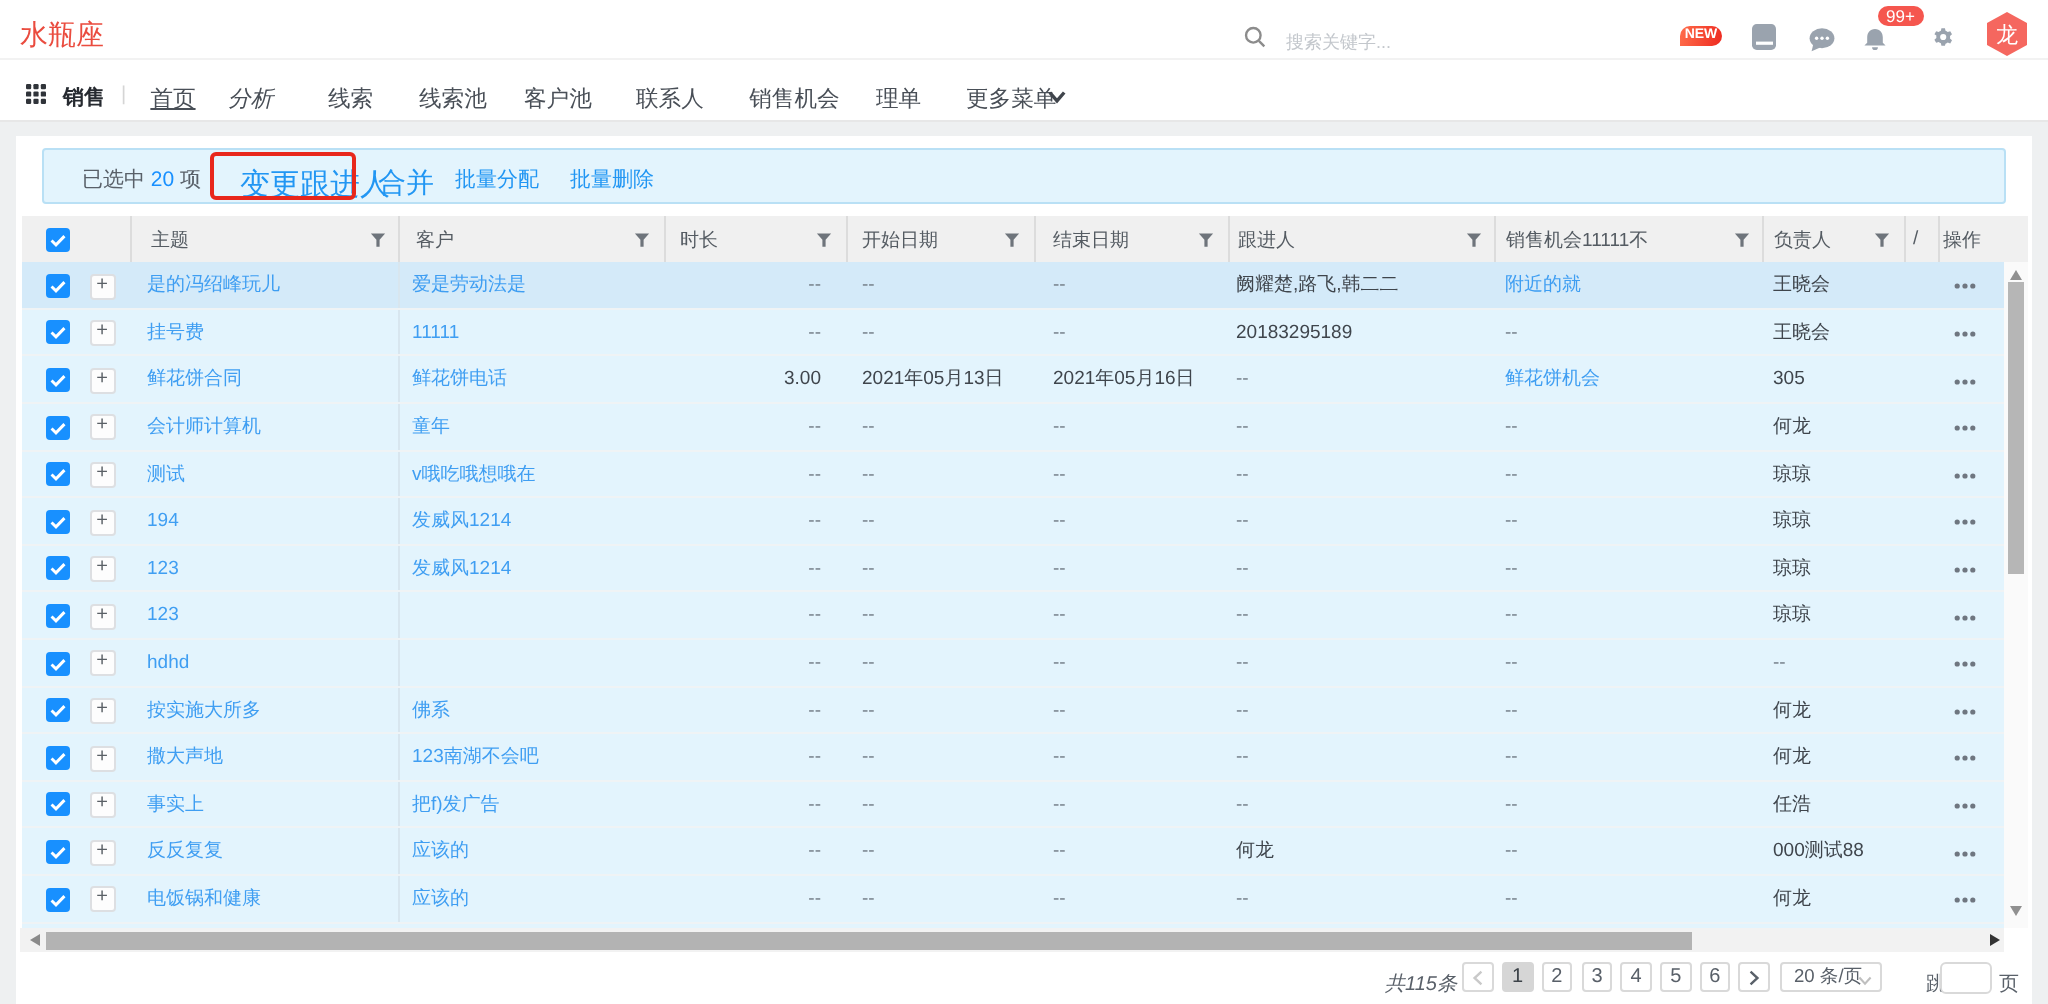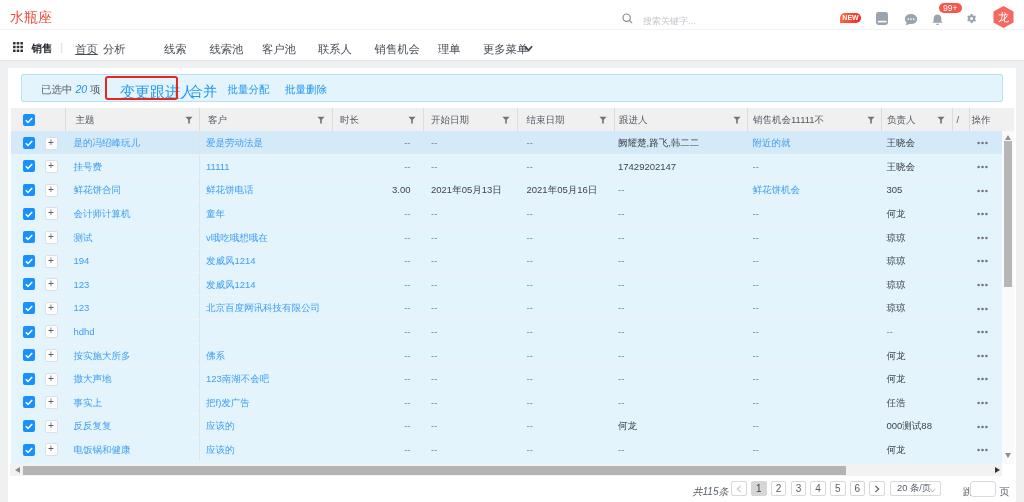--- a/index.html
+++ b/index.html
@@ -54,34 +54,34 @@
     <rect x="3.7" y="3.7" width="2.6" height="2.6" rx="0.6"></rect>
     <rect x="7.4" y="3.7" width="2.6" height="2.6" rx="0.6"></rect>
     <rect x="0" y="7.4" width="2.6" height="2.6" rx="0.6"></rect>
     <rect x="3.7" y="7.4" width="2.6" height="2.6" rx="0.6"></rect>
     <rect x="7.4" y="7.4" width="2.6" height="2.6" rx="0.6"></rect>
   </g>
 </svg>
 <div class="abs" style="left:31.5px;top:42px;font-size:10.5px;font-weight:bold;color:#262a30;">销售</div>
 <div class="abs" style="left:60.5px;top:42px;color:#d5d5d5;font-size:10px;">|</div>
 <div class="abs" style="left:75.2px;top:42px;font-size:11.3px;color:#494f57;text-decoration:underline;">首页</div>
-<div class="abs" style="left:103px;top:42px;font-size:11.3px;color:#494f57;">分析</div>
+<div class="abs" style="left:114px;top:42px;font-size:11.3px;color:#494f57;font-style:italic;">分析</div>
 <div class="abs" style="left:164px;top:42px;font-size:11.3px;color:#494f57;">线索</div>
 <div class="abs" style="left:209.5px;top:42px;font-size:11.3px;color:#494f57;">线索池</div>
 <div class="abs" style="left:262px;top:42px;font-size:11.3px;color:#494f57;">客户池</div>
 <div class="abs" style="left:318px;top:42px;font-size:11.3px;color:#494f57;">联系人</div>
 <div class="abs" style="left:374.6px;top:42px;font-size:11.3px;color:#494f57;">销售机会</div>
 <div class="abs" style="left:438px;top:42px;font-size:11.3px;color:#494f57;">理单</div>
 <div class="abs" style="left:483px;top:42px;font-size:11.3px;color:#494f57;">更多菜单</div>
 <svg class="abs" style="left:524px;top:44.5px;" width="9" height="7" viewBox="0 0 10 7">
   <path d="M1 1 L5 5.6 L9 1" fill="none" stroke="#40454c" stroke-width="1.9"></path>
 </svg>
 <div class="abs" style="left:8px;top:68px;width:1008.4px;height:434px;background:#fff;"></div>
 <div class="abs" style="left:21px;top:74px;width:982px;height:28px;background:#e3f4fd;border:1px solid #b9e0f5;border-radius:2px;"></div>
-<div class="abs" style="left:41px;top:83px;font-size:10.5px;color:#596069;">已选中 <span style="color:#1890ff;font-style:italic;">20</span> 项</div>
+<div class="abs" style="left:41px;top:83px;font-size:10.5px;color:#596069;">已选中 <span style="color:#1890ff;">20</span> 项</div>
 <div class="abs" style="left:120px;top:83px;font-size:15px;color:#2196f3;">变更跟进人</div>
 <div class="abs" style="left:189px;top:83px;font-size:14px;color:#2196f3;">合并</div>
 <div class="abs" style="left:227.5px;top:83px;font-size:10.5px;color:#2196f3;">批量分配</div>
 <div class="abs" style="left:285px;top:83px;font-size:10.5px;color:#2196f3;">批量删除</div>
 <div class="abs" style="left:105px;top:75.5px;width:73px;height:24px;border:2.5px solid #e8271c;border-radius:3px;"></div>
 <div class="abs" style="left:11px;top:108px;width:1002.6px;height:23.2px;background:#f0f0f0;">
   <div style="position:absolute;left:11.8px;top:5.6px;width:12px;height:12px;background:#1890ff;border-radius:2px;"><svg width="12" height="12" viewBox="0 0 13 13">
         <path d="M3 6.8 L5.4 9.1 L10 4.4" fill="none" stroke="#fff" stroke-width="1.6"></path>
       </svg></div>
   <div style="position:absolute;left:64.5px;top:5.7px;color:#545b62;">主题</div>
@@ -153,21 +153,21 @@
   <div style="position:absolute;left:0;top:23.6px;width:991px;height:23.60px;background:#e3f4fd;border-bottom:1px solid #eff3f5;">
     <div style="position:absolute;left:11.8px;top:5.7px;width:12px;height:12px;background:#1890ff;border-radius:2px;"><svg width="12" height="12" viewBox="0 0 13 13">
           <path d="M3 6.8 L5.4 9.1 L10 4.4" fill="none" stroke="#fff" stroke-width="1.6"></path>
         </svg></div>
     <div style="position:absolute;left:33.5px;top:5.5px;width:13px;height:13px;background:#fdfdfd;border:1px solid #dddfe2;border-radius:2px;color:#5a6066;font-size:10px;line-height:10.5px;text-align:center;">+</div>
     <div class="cell lnk" style="left:62.5px;">挂号费</div>
     <div class="cell lnk" style="left:195px;">11111</div>
     <div class="cell dim" style="left:340px;width:59.5px;text-align:right;">--</div>
     <div class="cell dim" style="left:420px;">--</div>
     <div class="cell dim" style="left:515.5px;">--</div>
-    <div class="cell dark" style="left:607px;">17429202147</div>
+    <div class="cell dark" style="left:607px;">20183295189</div>
     <div class="cell dim" style="left:741.5px;">--</div>
     <div class="cell dark" style="left:875.5px;">王晓会</div>
     <svg style="position:absolute;left:965.5px;top:10.3px;" width="11" height="4" viewBox="0 0 11 4">
         <circle cx="1.6" cy="2" r="1.3" fill="#6f7680"></circle>
         <circle cx="5.5" cy="2" r="1.3" fill="#6f7680"></circle>
         <circle cx="9.4" cy="2" r="1.3" fill="#6f7680"></circle>
       </svg>
     <div style="position:absolute;left:188.3px;top:0;width:1px;height:100%;background:#d8e6ef;"></div>
   </div>
   <div style="position:absolute;left:0;top:47.2px;width:991px;height:23.60px;background:#e3f4fd;border-bottom:1px solid #eff3f5;">
@@ -269,21 +269,20 @@
         <circle cx="9.4" cy="2" r="1.3" fill="#6f7680"></circle>
       </svg>
     <div style="position:absolute;left:188.3px;top:0;width:1px;height:100%;background:#d8e6ef;"></div>
   </div>
   <div style="position:absolute;left:0;top:165.2px;width:991px;height:23.60px;background:#e3f4fd;border-bottom:1px solid #eff3f5;">
     <div style="position:absolute;left:11.8px;top:5.7px;width:12px;height:12px;background:#1890ff;border-radius:2px;"><svg width="12" height="12" viewBox="0 0 13 13">
           <path d="M3 6.8 L5.4 9.1 L10 4.4" fill="none" stroke="#fff" stroke-width="1.6"></path>
         </svg></div>
     <div style="position:absolute;left:33.5px;top:5.5px;width:13px;height:13px;background:#fdfdfd;border:1px solid #dddfe2;border-radius:2px;color:#5a6066;font-size:10px;line-height:10.5px;text-align:center;">+</div>
     <div class="cell lnk" style="left:62.5px;">123</div>
-    <div class="cell lnk" style="left:195px;">北京百度网讯科技有限公司</div>
     <div class="cell dim" style="left:340px;width:59.5px;text-align:right;">--</div>
     <div class="cell dim" style="left:420px;">--</div>
     <div class="cell dim" style="left:515.5px;">--</div>
     <div class="cell dim" style="left:607px;">--</div>
     <div class="cell dim" style="left:741.5px;">--</div>
     <div class="cell dark" style="left:875.5px;">琼琼</div>
     <svg style="position:absolute;left:965.5px;top:10.3px;" width="11" height="4" viewBox="0 0 11 4">
         <circle cx="1.6" cy="2" r="1.3" fill="#6f7680"></circle>
         <circle cx="5.5" cy="2" r="1.3" fill="#6f7680"></circle>
         <circle cx="9.4" cy="2" r="1.3" fill="#6f7680"></circle>

